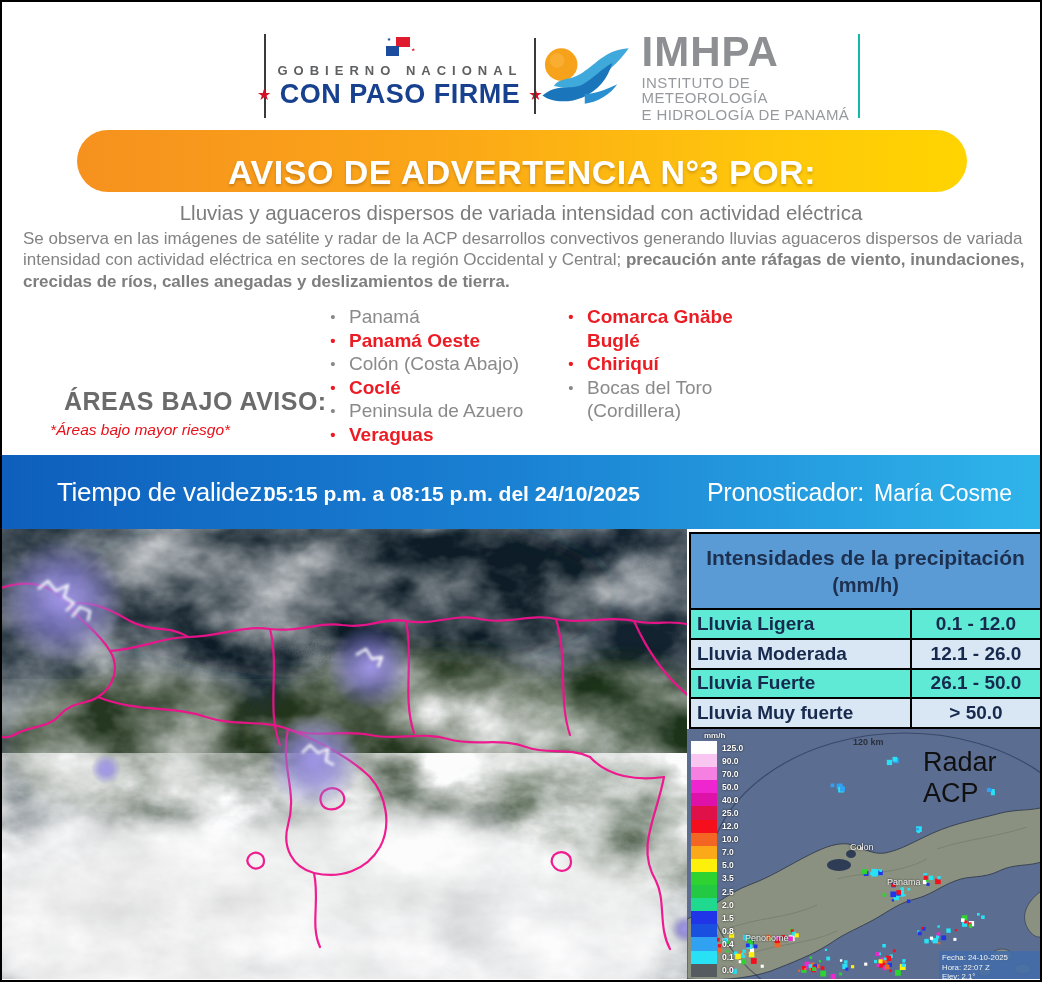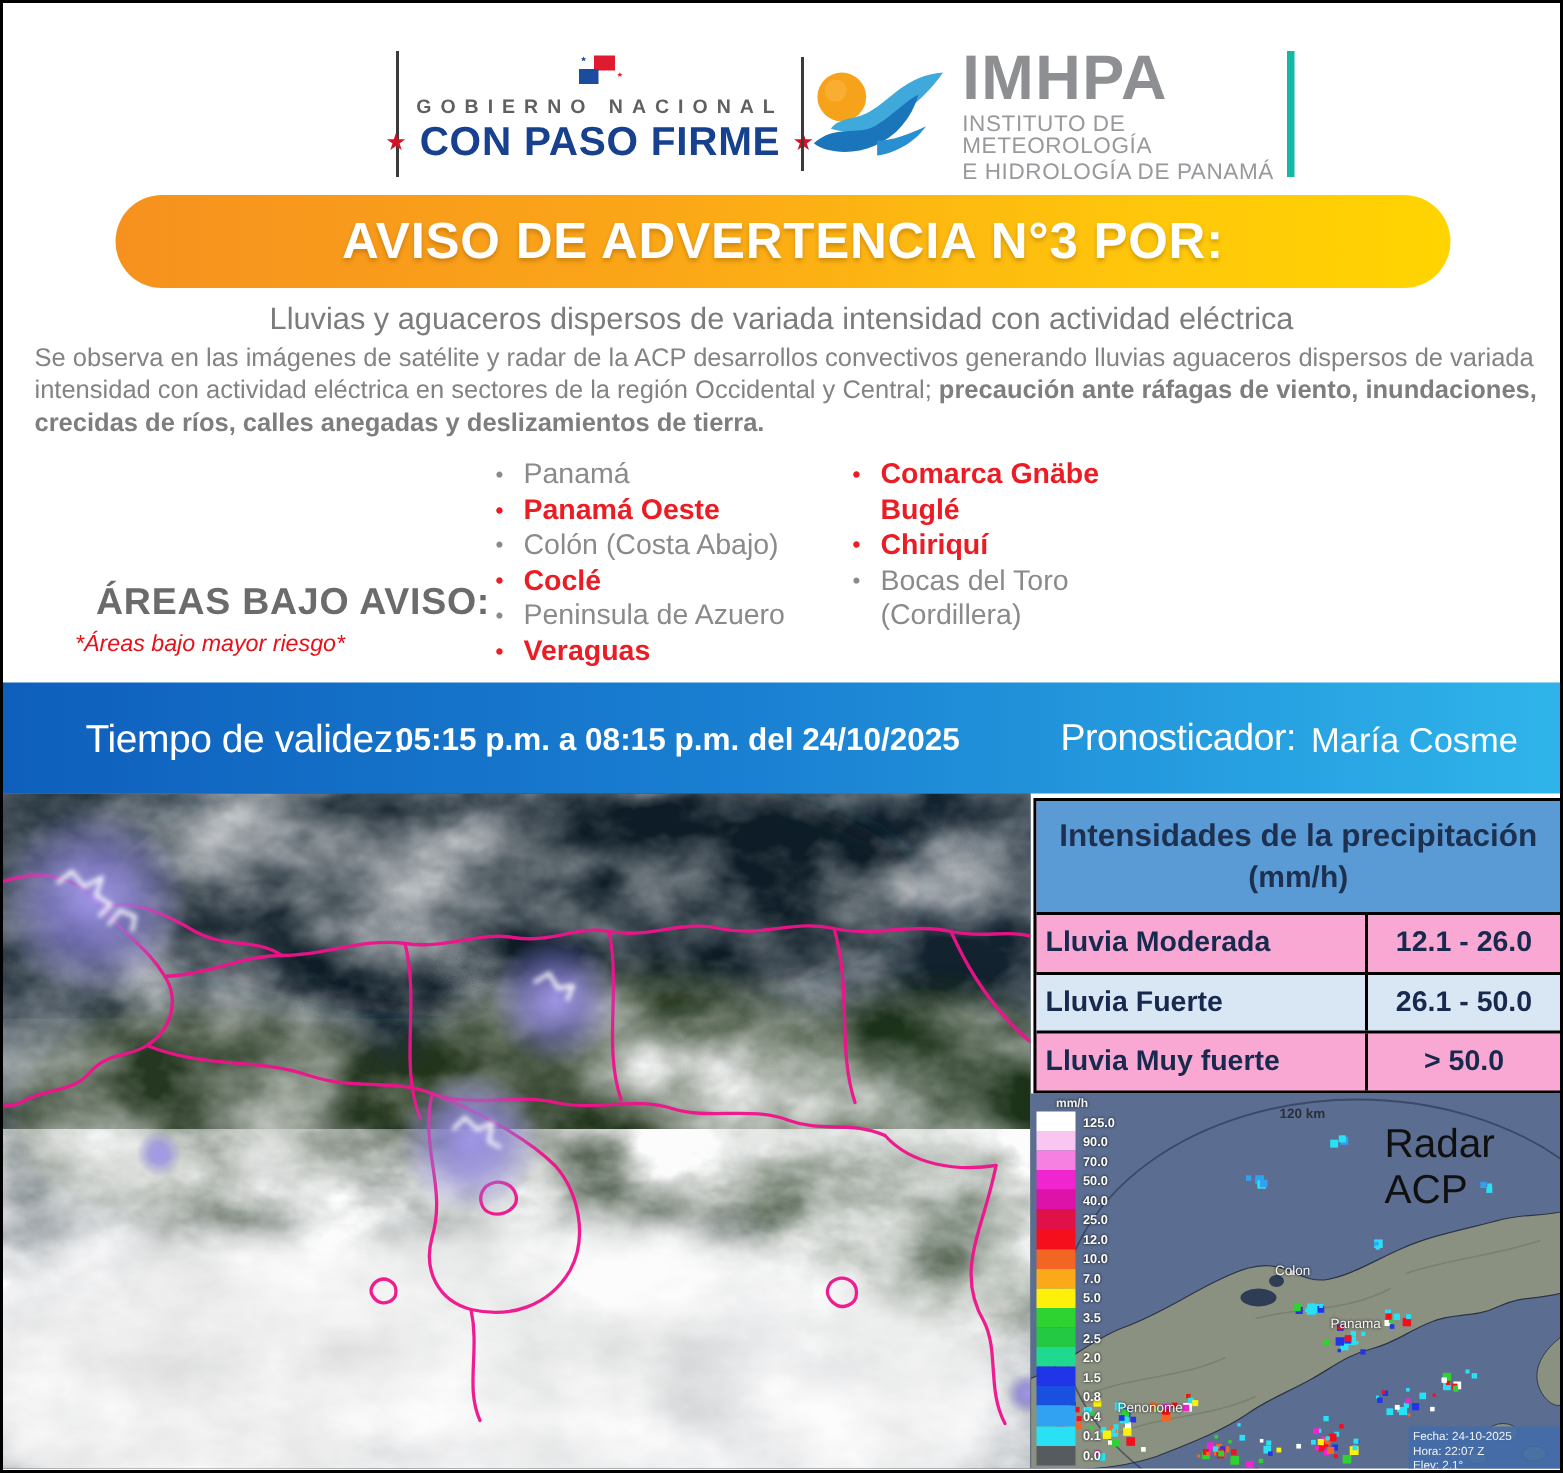--- a/index.html
+++ b/index.html
@@ -1,35 +1,35 @@
 <!DOCTYPE html>
 <html><head>
 <meta charset="utf-8">
 <style>
   html,body{margin:0;padding:0;background:#e9e9e9;}
   .page{position:relative;width:1042px;height:982px;background:#ffffff;border:2px solid #000;
         box-sizing:border-box;font-family:"Liberation Sans","DejaVu Sans",sans-serif;overflow:hidden;}
 
   
   .logo-strip{position:absolute;top:32px;left:262px;width:592px;height:84px;display:flex;
-              border-left:2px solid #3a3a3a;border-right:5px solid #14b8a6;}
+              border-left:2px solid #3a3a3a;border-right:2px solid #14b8a6;}
   .gov-block{width:268px;display:flex;flex-direction:column;align-items:center;justify-content:flex-start;padding-top:2px;}
   .logo-divider{width:2px;background:#3a3a3a;height:76px;margin-top:4px;}
   .imhpa-block{flex:1;display:flex;align-items:center;justify-content:center;gap:8px;}
   .gov-title{font-size:13px;font-weight:600;letter-spacing:6px;color:#5f6062;margin-top:3px;white-space:nowrap;}
   .gov-sub{font-size:27px;font-weight:800;color:#17418f;letter-spacing:0.5px;margin-top:1px;white-space:nowrap;display:flex;align-items:center;gap:8px;}
   .gov-sub .star{color:#d31126;font-size:16px;}
   .imhpa-text{display:flex;flex-direction:column;line-height:1;}
   .imhpa-name{font-size:42px;font-weight:700;color:#8d8f92;letter-spacing:1px;}
   .imhpa-line{font-size:15px;color:#97999c;letter-spacing:0.4px;margin-top:2px;}
 
   
   .banner{position:absolute;top:128px;left:75px;width:890px;height:62px;border-radius:31px;
           background:linear-gradient(90deg,#f6911e 0%,#fba618 40%,#ffc90a 80%,#ffd400 100%);
-          display:flex;align-items:center;justify-content:center;}
+          display:flex;align-items:flex-end;justify-content:center;}
   .banner-title{color:#fff;font-size:34px;font-weight:800;letter-spacing:0.5px;
                 text-shadow:0 2px 3px rgba(120,70,0,0.35);}
 
   
   .headline{position:absolute;top:199px;left:0;width:100%;text-align:center;
             font-size:20.5px;font-weight:400;color:#7c7c7c;}
   .body-text{position:absolute;top:226px;left:21px;width:1002px;font-size:17px;line-height:1.26;
              color:#838383;margin:0;}
   .body-text b{color:#7e7e7e;}
 
@@ -52,21 +52,21 @@
   .validity-label{position:absolute;left:55px;top:22px;color:#fff;font-size:26px;letter-spacing:-0.3px;}
   .validity-value{position:absolute;left:262px;top:27px;color:#fff;font-size:21px;font-weight:700;}
   .forecaster-label{position:absolute;left:705px;top:23px;color:#fff;font-size:25px;letter-spacing:-0.3px;}
   .forecaster-name{position:absolute;left:872px;top:25px;color:#fff;font-size:23px;font-weight:400;}
 
   
   .satellite{position:absolute;top:527px;left:0;width:685px;height:450px;overflow:hidden;background:#1c2b31;}
   .satellite svg{display:block;}
 
   .intensity{position:absolute;top:530px;left:687px;width:353px;height:197px;border:2px solid #000;
-             box-sizing:border-box;display:flex;flex-direction:column;background:#f9a8d4;}
+             box-sizing:border-box;display:flex;flex-direction:column;background:#5eead4;}
   .tbl-header{height:74px;background:#5b9bd5;border-bottom:2px solid #000;display:flex;flex-direction:column;
               align-items:center;justify-content:center;color:#1e3050;font-weight:700;}
   .tbl-h1{font-size:21px;}
   .tbl-h2{font-size:20px;margin-top:4px;}
   .tbl-rows{flex:1;display:flex;flex-direction:column;}
   .tbl-row{flex:1;display:flex;border-bottom:2px solid #000;color:#17294d;font-weight:700;font-size:19px;}
   .tbl-row:last-child{border-bottom:none;}
   .tbl-row:nth-child(even){background:#d9e6f4;}
   .tbl-label{flex:1;display:flex;align-items:center;padding-left:6px;}
   .tbl-value{width:128px;border-left:2px solid #000;display:flex;align-items:center;justify-content:center;}
@@ -243,20 +243,24 @@
     </svg>
   </div>
 
   <div class="intensity">
     <div class="tbl-header">
       <span class="tbl-h1">Intensidades de la precipitación</span>
       <span class="tbl-h2">(mm/h)</span>
     </div>
     <div class="tbl-rows">
 
+    <div class="tbl-row">
+        <div class="tbl-label">Lluvia Ligera</div>
+        <div class="tbl-value">0.1 - 12.0</div>
+      </div>
         <div class="tbl-row">
         <div class="tbl-label">Lluvia Moderada</div>
         <div class="tbl-value">12.1 - 26.0</div>
       </div>
         <div class="tbl-row">
         <div class="tbl-label">Lluvia Fuerte</div>
         <div class="tbl-value">26.1 - 50.0</div>
       </div>
         <div class="tbl-row">
         <div class="tbl-label">Lluvia Muy fuerte</div>

